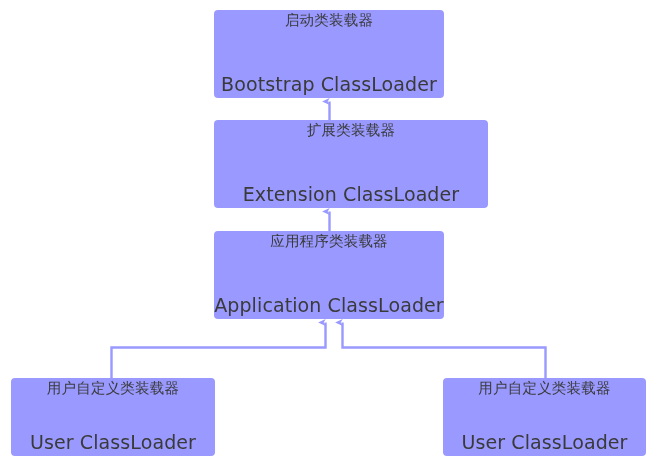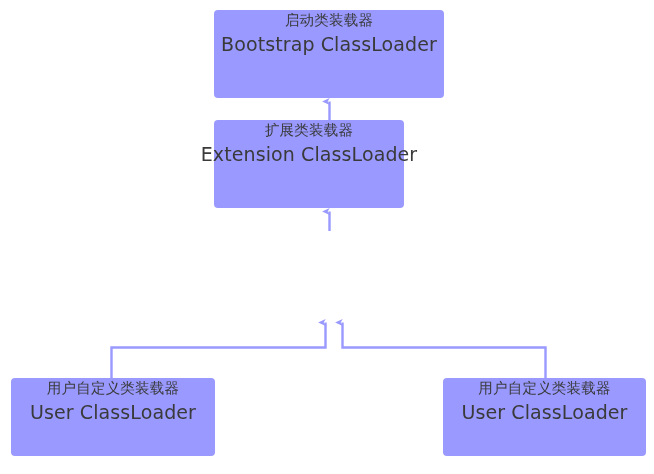--- a/index.html
+++ b/index.html
@@ -15,21 +15,21 @@
     overflow: hidden;
     font-family: "DejaVu Sans", "Liberation Sans", sans-serif;
   }
   .node {
     position: absolute;
     box-sizing: border-box;
     border-radius: 4px;
     display: flex;
     flex-direction: column;
     align-items: center;
-    justify-content: flex-start;
+    justify-content: space-between;
     text-align: center;
     color: #3a3a3a;
     line-height: 1.42;
     user-select: none;
   }
   .node .cn {
     font-size: 14.5px;
     letter-spacing: 0.2px;
     white-space: nowrap;
   }
@@ -41,21 +41,21 @@
   #edges {
     position: absolute;
     left: 0;
     top: 0;
     width: 654px;
     height: 474px;
     pointer-events: none;
   }
   
   #node-bootstrap   { left: 214px; top: 10px;  width: 230px; height: 88px; }
-  #node-extension   { left: 214px; top: 120px; width: 190px; height: 88px; }
+  #node-extension   { left: 214px; top: 120px; width: 274px; height: 88px; }
   #node-application { left: 214px; top: 231px; width: 230px; height: 88px; }
   #node-user-left   { left: 11px;  top: 378px; width: 204px; height: 78px; }
   #node-user-right  { left: 443px; top: 378px; width: 203px; height: 78px; }
 </style>
 </head>
 <body>
 
 <div id="canvas">
 
   <svg id="edges" viewBox="0 0 654 474" width="654" height="474" xmlns="http://www.w3.org/2000/svg">
@@ -85,20 +85,24 @@
   <div class="node" id="node-bootstrap" style="background:#9999FF;">
     <span class="cn">启动类装载器</span>
     <span class="en">Bootstrap ClassLoader</span>
   </div>
 
   <div class="node" id="node-extension" style="background:#9999FF;">
     <span class="cn">扩展类装载器</span>
     <span class="en">Extension ClassLoader</span>
   </div>
 
+  <div class="node" id="node-application" style="background:#9999FF;">
+    <span class="cn">应用程序类装载器</span>
+    <span class="en">Application ClassLoader</span>
+  </div>
 
   <div class="node" id="node-user-left" style="background:#9999FF;">
     <span class="cn">用户自定义类装载器</span>
     <span class="en">User ClassLoader</span>
   </div>
 
   <div class="node" id="node-user-right" style="background:#9999FF;">
     <span class="cn">用户自定义类装载器</span>
     <span class="en">User ClassLoader</span>
   </div>

